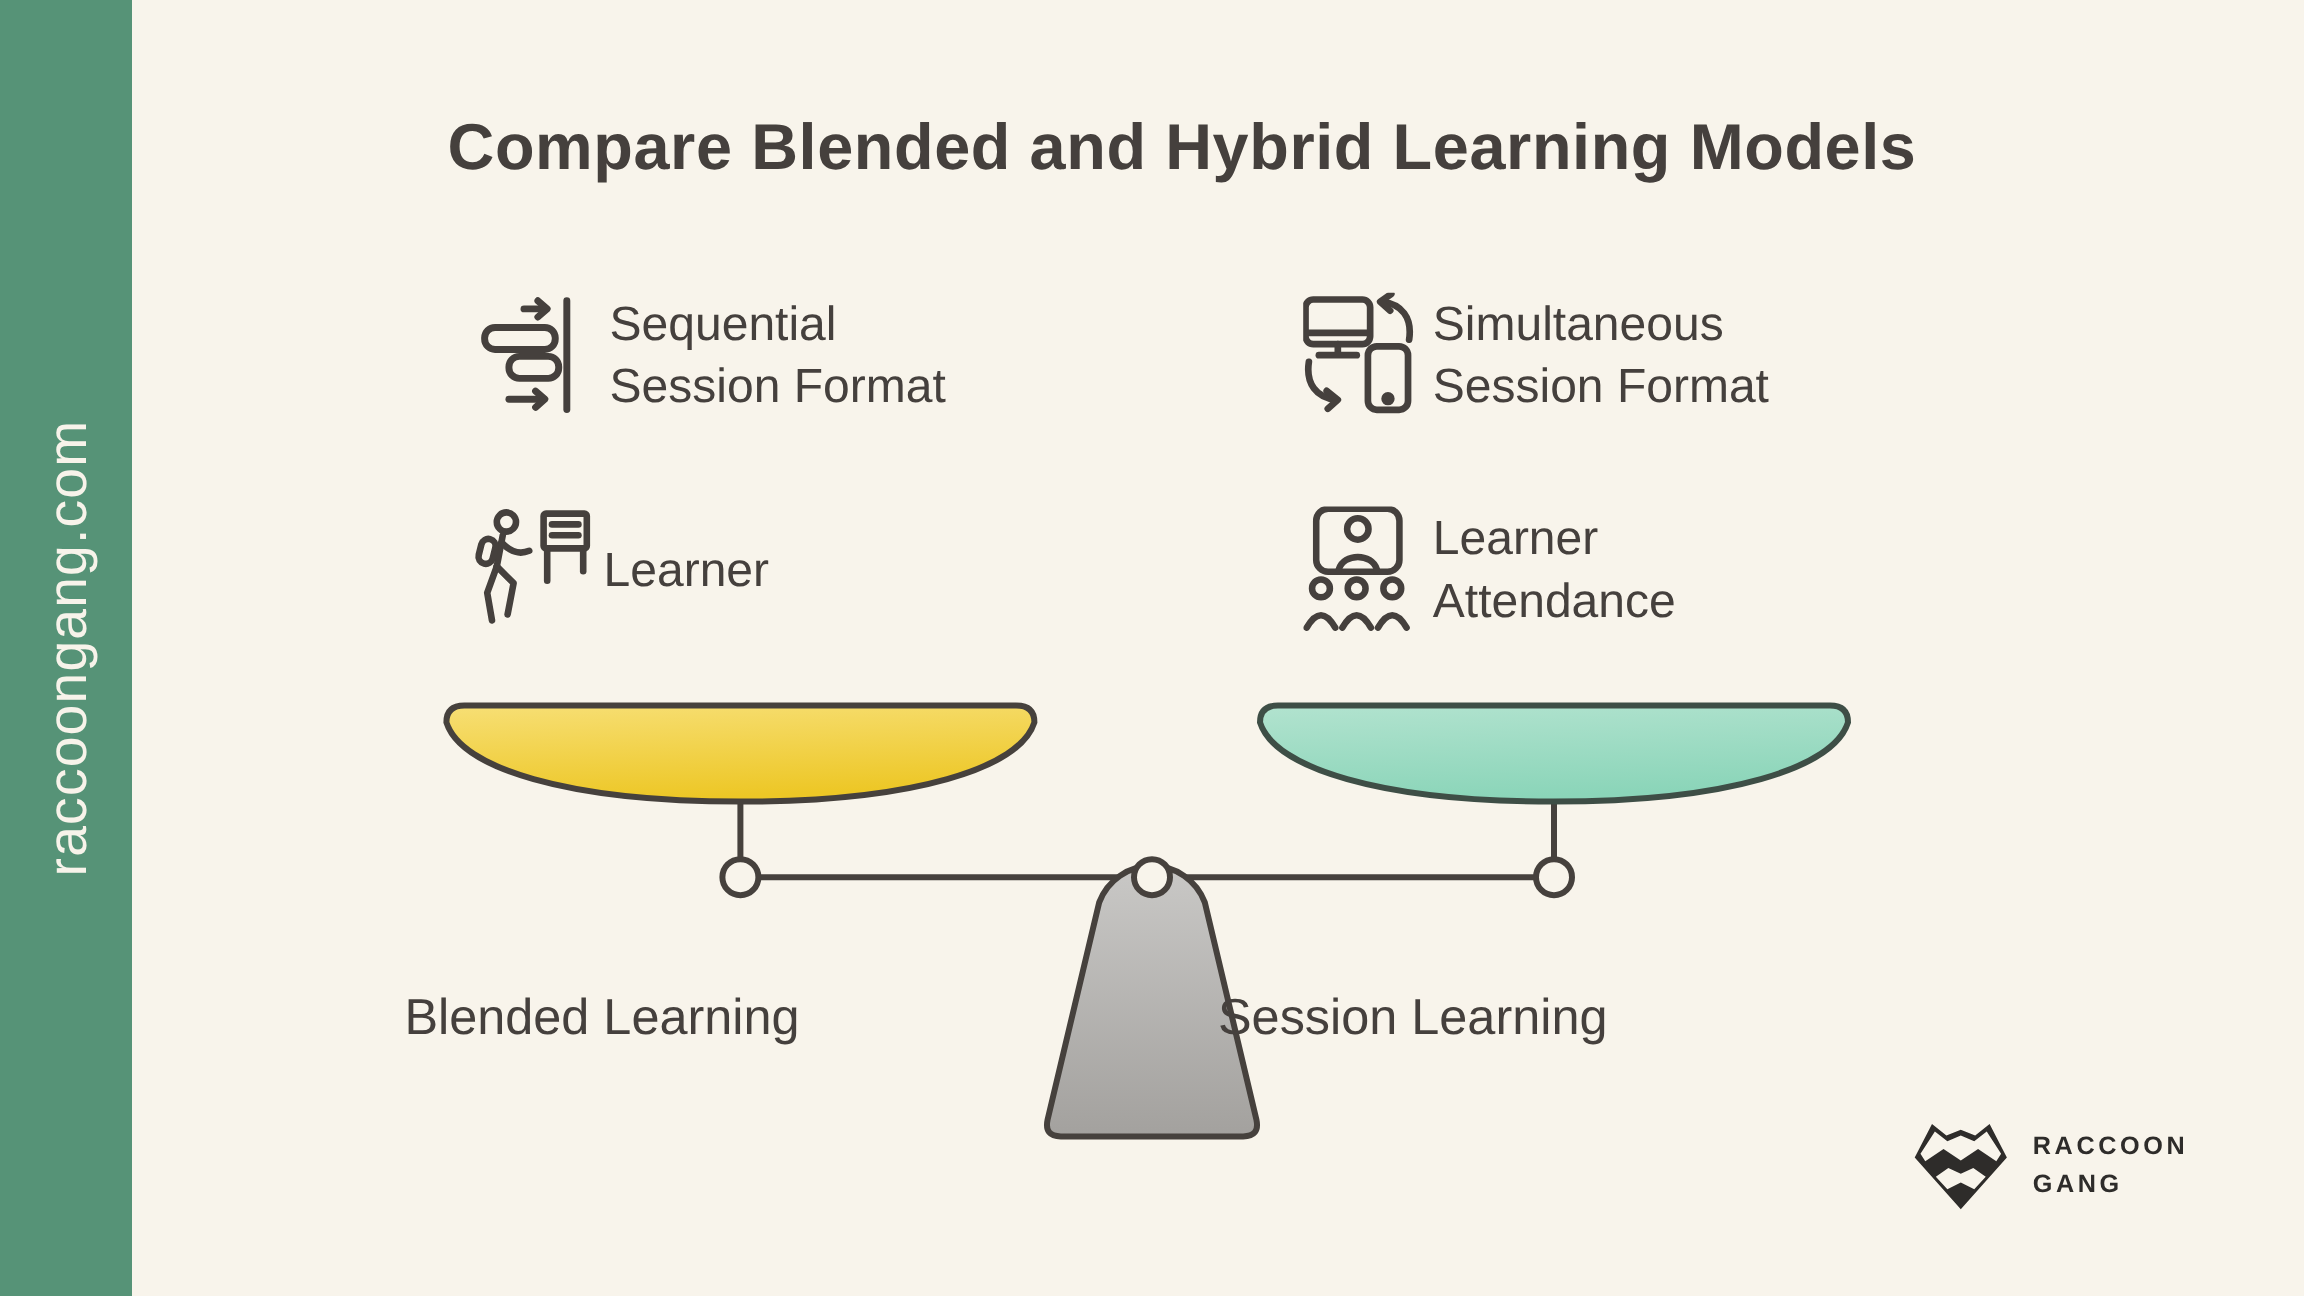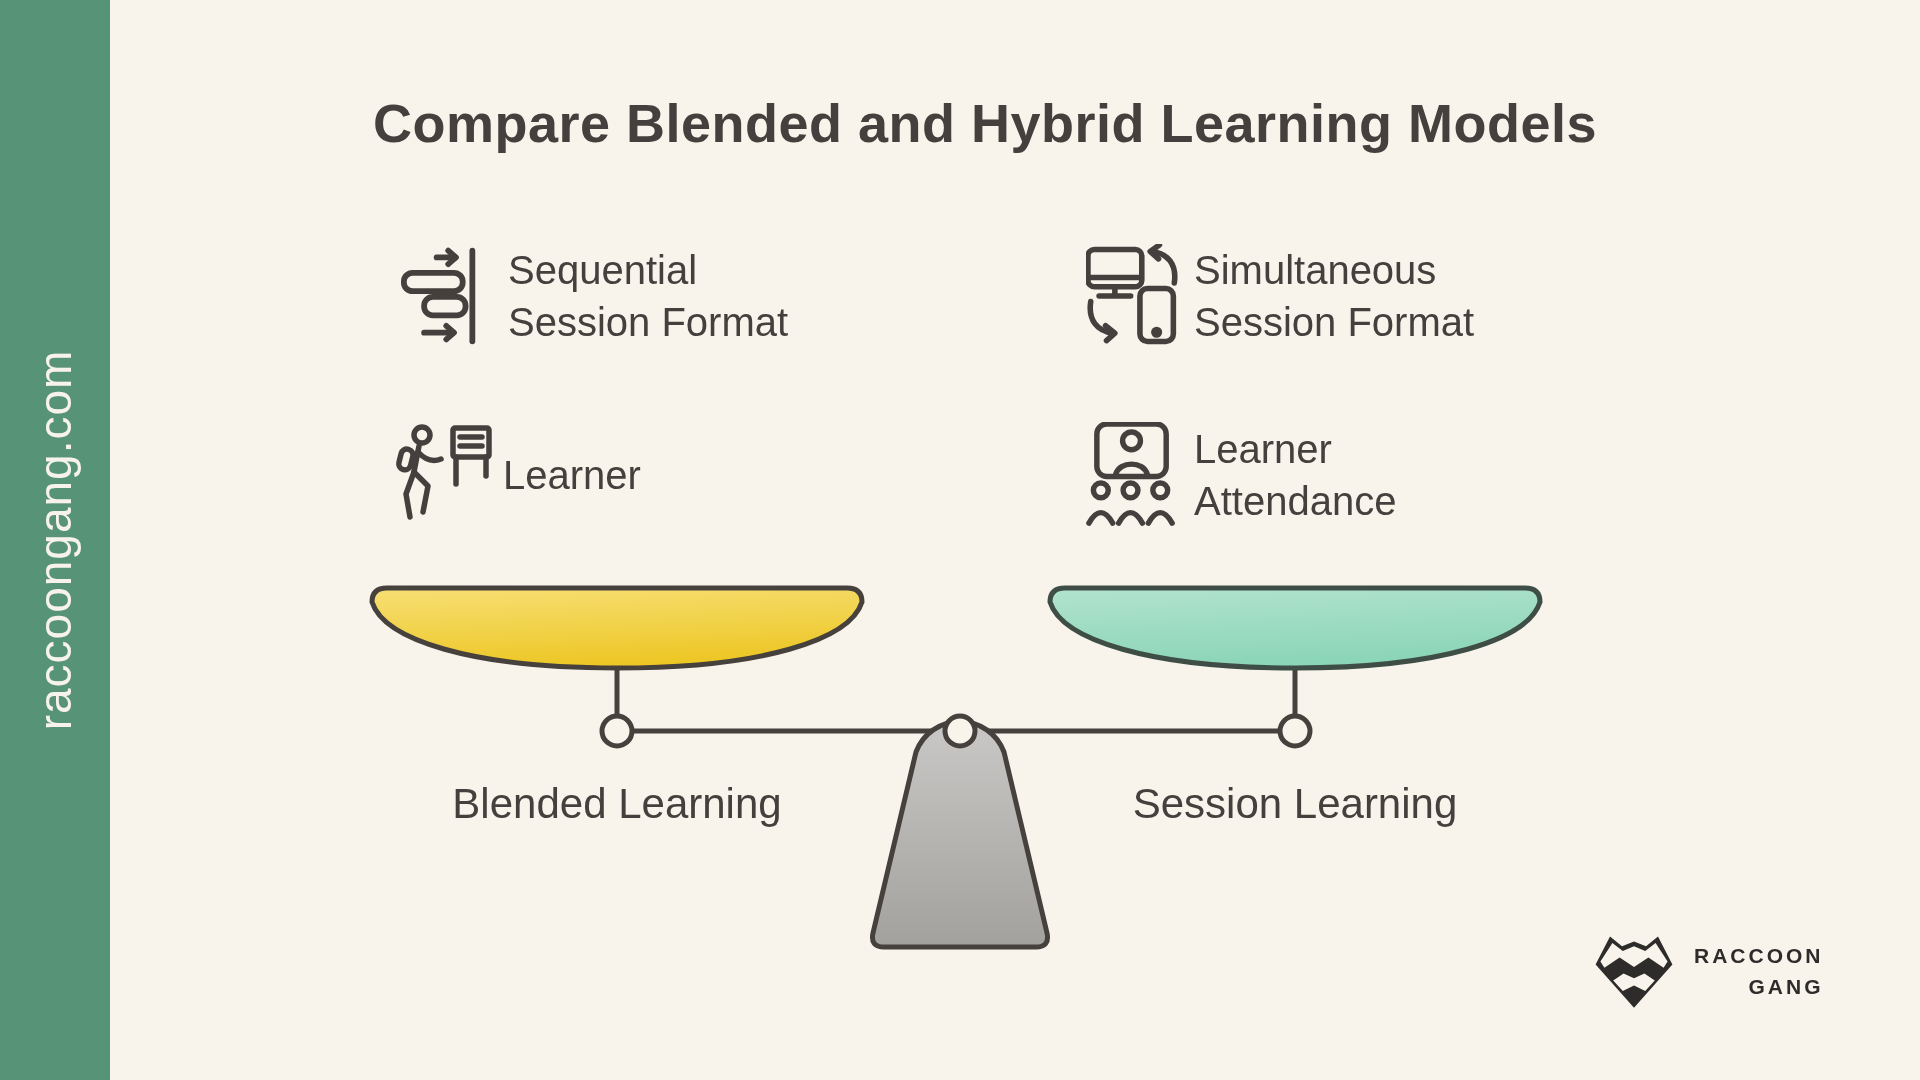--- a/index.html
+++ b/index.html
@@ -24,30 +24,29 @@
     color:var(--text_dark,#45403d);
   }
   .feature{position:absolute;display:flex;align-items:center;}
   .icon-box{width:100px;flex:0 0 100px;display:flex;align-items:center;}
   .icon-box svg{display:block;}
   .feature-text{margin-left:8px;font-size:40px;line-height:52px;color:var(--text_dark,#45403d);}
   .icon-stroke{fill:none;stroke:var(--text_dark,#45403d);stroke-width:6;stroke-linecap:round;stroke-linejoin:round;}
   .icon-stroke-thin{fill:none;stroke:var(--text_dark,#45403d);stroke-width:5.5;stroke-linecap:round;stroke-linejoin:round;}
   .scale-svg{position:absolute;left:0;top:0;width:1920px;height:1080px;}
   .pan-label{
-    position:absolute;top:780px;width:560px;text-align:center;
+    position:absolute;top:824px;width:560px;
     font-size:42px;color:var(--text_dark,#45403d);
   }
   .label-left{left:337px;}
   .label-right{left:1015px;}
   .logo{position:absolute;left:1594px;top:930px;display:flex;align-items:center;gap:20px;}
   .logo-text{
     font-size:21px;font-weight:700;letter-spacing:3px;line-height:31px;
     color:var(--logo_dark,#2e2c2a);
-    text-align:right;
   }
 </style>
 </head>
 <body>
 
 <div class="canvas">
 
   <aside class="sidebar">
     <span class="sidebar-url">raccoongang.com</span>
   </aside>

